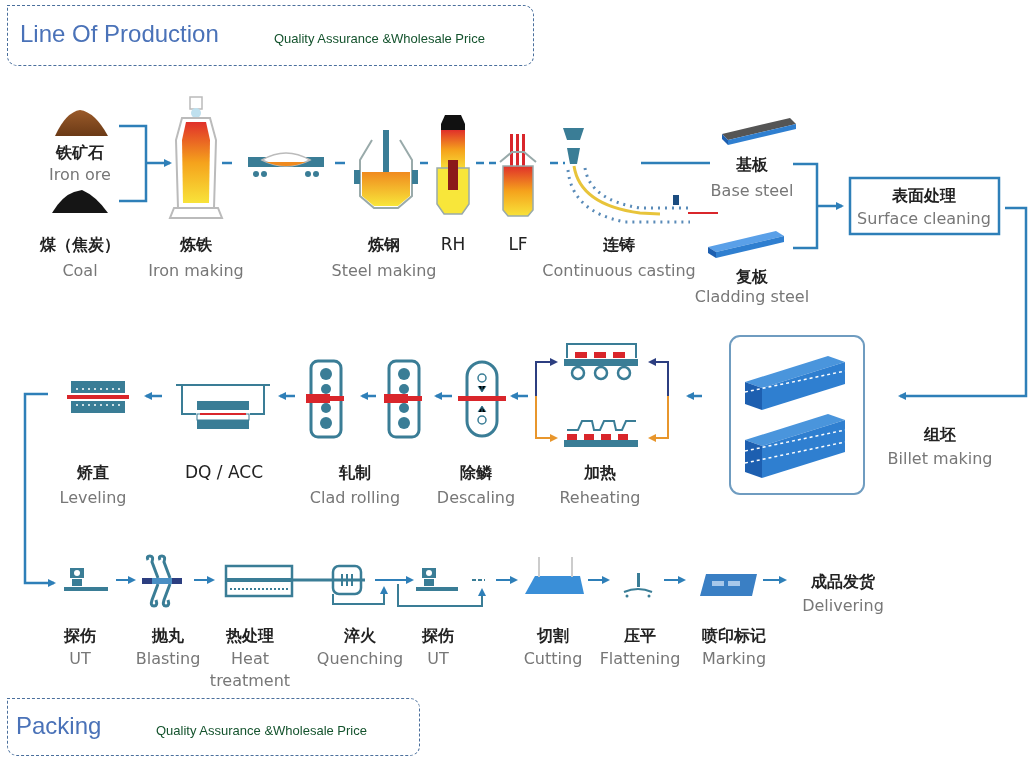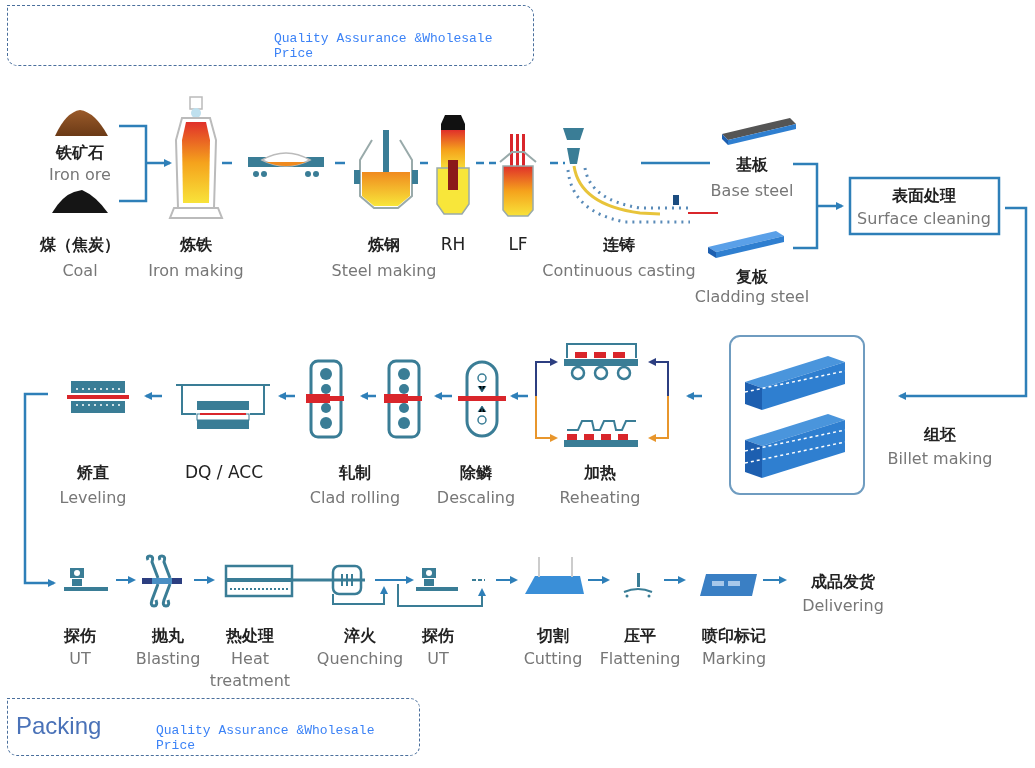--- a/index.html
+++ b/index.html
@@ -1,28 +1,29 @@
 <!DOCTYPE html>
 <html><head>
 <meta charset="utf-8">
 <style>
   html,body{margin:0;padding:0;background:#ffffff;}
   body{width:1035px;height:768px;position:relative;overflow:hidden;font-family:"DejaVu Sans",sans-serif;}
   .banner{position:absolute;border:1.5px dashed #4a6f9c;border-radius:0 10px 10px 10px;box-sizing:border-box;}
   .banner-title{position:absolute;color:#4a72b8;font-family:"Liberation Sans",sans-serif;font-size:24px;}
-  .banner-sub{position:absolute;color:#3b82f6;font-family:Liberation Mono, monospace;font-size:13px;}
+  .banner-sub{position:absolute;color:#14532d;font-family:Liberation Sans, sans-serif;font-size:13px;}
   svg{position:absolute;left:0;top:0;}
   .zh{font-family:"DejaVu Sans",sans-serif;font-weight:bold;font-size:16px;fill:#222;}
   .en{font-family:"DejaVu Sans",sans-serif;font-size:16px;fill:#777;}
   .zhl{font-family:"DejaVu Sans",sans-serif;font-size:17px;fill:#222;}
 </style>
 </head>
 <body>
 
 <div class="banner" style="left:7px;top:5px;width:527px;height:61px;">
+  <span class="banner-title" style="left:12px;top:14px;">Line Of Production</span>
   <span class="banner-sub" style="left:266px;top:25px;">Quality Assurance &amp;Wholesale Price</span>
 </div>
 
 <div class="banner" style="left:7px;top:698px;width:413px;height:58px;">
   <span class="banner-title" style="left:8px;top:13px;">Packing</span>
   <span class="banner-sub" style="left:148px;top:24px;">Quality Assurance &amp;Wholesale Price</span>
 </div>
 
 <svg width="1035" height="768" viewBox="0 0 1035 768">
   <defs>

